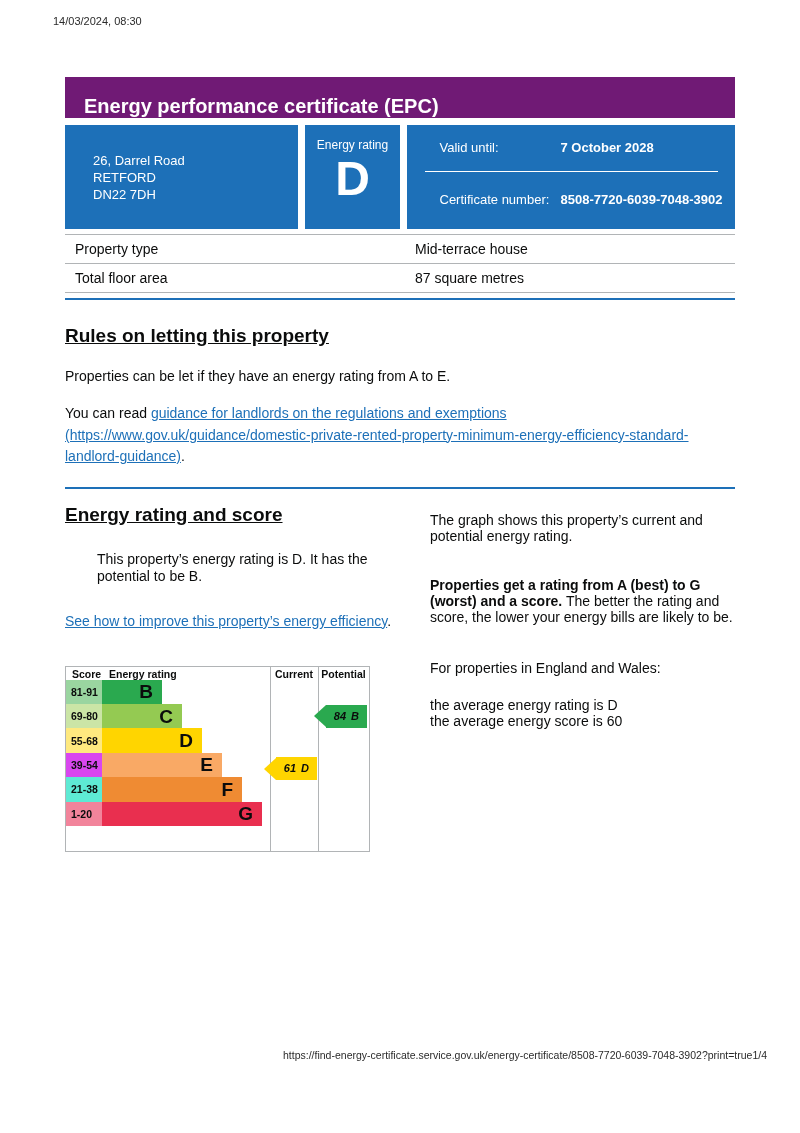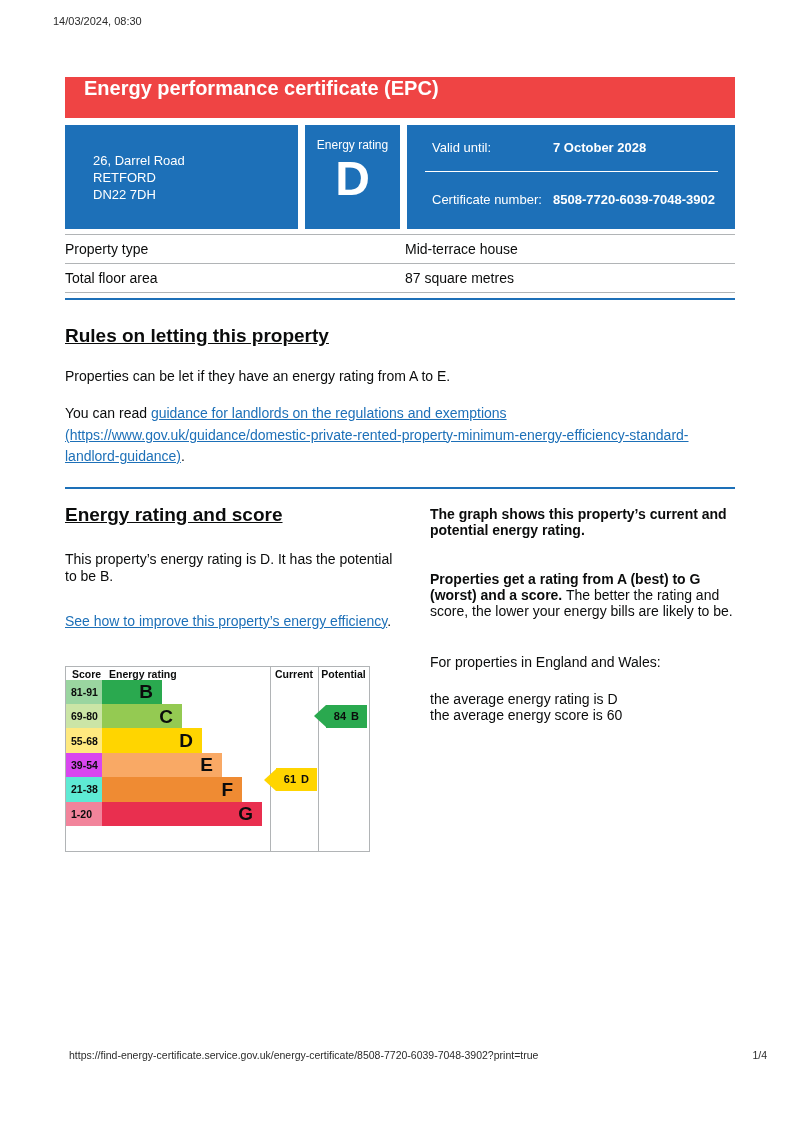--- a/index.html
+++ b/index.html
@@ -2,84 +2,84 @@
 <html><head>
 <meta charset="utf-8">
 <style>
   * { margin:0; padding:0; box-sizing:border-box; }
   html,body { width:800px; height:1133px; background:#ffffff; font-family:"Liberation Sans", sans-serif; color:#0b0c0c; }
   body { position:relative; overflow:hidden; }
 
   
   .print-header { position:absolute; top:15px; left:33px; right:32px; font-size:11px; color:#2b2b2b;margin-left:20px; }
   .print-title  { position:absolute; left:250px; top:0; }
-  .print-footer { position:absolute; top:1049px; left:33px; right:33px; font-size:10.5px; color:#2b2b2b; display:flex; justify-content:space-between;margin-left:36px; }
+  .print-footer { position:absolute; top:1049px; left:33px; right:33px; font-size:10.5px; color:#2b2b2b; display:flex; justify-content:flex-end; }
 
   .content { margin-left:65px; width:670px; padding-top:77px; }
 
-  .banner { background:#ef4444; height:41px; display:flex; align-items:flex-start; padding-left:19px; }
+  .banner { background:#701a75; height:41px; display:flex; align-items:flex-end; padding-left:19px; }
   .banner h1 { color:#ffffff; font-size:20px; font-weight:bold; }
 
   .cert-box { margin-top:7px; height:104px; display:flex; gap:7px; }
   .cert-box .blue { background:#1d70b8; color:#ffffff; }
   .addr-box { width:233px; display:flex; flex-direction:column; justify-content:center; padding-left:28px; font-size:13px; line-height:17px; }
   .rating-box { width:95px; text-align:center; padding-top:13px; }
   .rating-box .rating-label { font-size:12px; }
   .rating-box .rating-letter { font-size:48px; font-weight:bold; margin-top:2px; line-height:50px; }
   .validity-box { flex:1; position:relative; display:flex; flex-direction:column; font-size:13px; }
-  .validity-row { display:flex; align-items:center; padding-left:25px; }
+  .validity-row { display:flex; align-items:center; padding-left:25px;justify-content:center; }
   .validity-row.r1 { height:46px; }
   .validity-row.r2 { flex:1; }
   .validity-label { width:121px; padding-right:10px; line-height:16px; }
   .validity-value { width:167px; font-weight:bold; line-height:16px; }
   .validity-divider { position:absolute; left:18px; right:17px; top:46px; height:1px; background:#ffffff; }
 
   .prop-table { margin-top:5px; border-top:1px solid #b1b4b6; font-size:14px; }
   .prop-row { display:flex; height:29px; align-items:center; border-bottom:1px solid #b1b4b6; }
-  .prop-label { width:340px; }
+  .prop-label { width:340px;margin-left:10px; }
   .prop-value { flex:1; }
 
   .hr-blue { border-top:2px solid #1d70b8; }
   .hr-1 { margin-top:5px; }
   .hr-2 { margin-top:19px; }
 
   h2 { font-size:19px; font-weight:bold;text-decoration:underline; }
   .rules-heading { margin-top:25px; }
   .rules-p1 { margin-top:21px; font-size:14px; }
   .rules-p2 { margin-top:19px; font-size:14px; line-height:21.5px; overflow-wrap:break-word; }
 
   a { color:#1d70b8; text-decoration:underline; cursor:pointer; }
 
   .two-col { display:flex; margin-top:15px; }
   .col-left { width:340px; }
   .col-right { width:305px; margin-left:25px; font-size:14px; }
 
-  .score-summary { margin-top:25px; font-size:14px; line-height:17.5px; }
+  .score-summary { margin-top:25px; font-size:14px; line-height:17.5px;margin-left:32px; }
   .improve-link-p { margin-top:27px; font-size:14px; line-height:17px; }
 
   .col-right p { line-height:16px; }
-  .graph-intro { margin-top:2px;font-weight:bold; }
+  .graph-intro { margin-top:8px; }
   .rating-explain { margin-top:33px; }
   .region-line { margin-top:35px; }
   .averages { margin-top:21px; line-height:16.5px !important; }
 
   
   .chart { position:relative; margin-top:36px; width:305px; height:186px; border:1px solid #b1b4b6; }
   .chart-header { position:relative; height:13px; font-size:10.5px; font-weight:bold; }
   .hdr-score { position:absolute; left:6px; top:1px; }
   .hdr-rating { position:absolute; left:43px; top:1px; }
   .hdr-current { position:absolute; left:204px; width:48px; top:1px; text-align:center; }
   .hdr-potential { position:absolute; left:252px; width:51px; top:1px; text-align:center; }
   .band-row { display:flex; height:24.43px; }
   .band-score { width:36px; font-size:10.5px; font-weight:bold; display:flex; align-items:center; padding-left:5px; }
   .band-bar { display:flex; align-items:center; justify-content:flex-end; padding-right:9px; font-size:19px; font-weight:bold; line-height:19px; }
   .chart-vline { position:absolute; top:0; bottom:0; width:1px; background:#b1b4b6; }
   .vline-current { left:204px; }
   .vline-potential { left:252px; }
-  .chart-arrow { position:absolute; height:23px; display:flex; align-items:center; }
+  .chart-arrow { position:absolute; height:23px; display:flex; align-items:center;font-style:italic; }
   .arrow-tip { width:0; height:0; border-top:11.5px solid transparent; border-bottom:11.5px solid transparent; border-right:12px solid var(--c); }
   .arrow-body { height:23px; background:var(--c); display:flex; align-items:center; font-weight:bold; font-size:11px; padding:0 8px 0 3px; }
   .arrow-body span { margin-left:5px; }
   .arrow-current { right:52px; }
   .arrow-potential { right:2px; }
 </style>
 </head>
 <body>
 
 <div class="print-header">
@@ -169,21 +169,21 @@
           <div class="band-bar" style="background: rgb(239, 139, 51); width: 140px;">F</div>
         </div>
         <div class="band-row">
           <div class="band-score" style="background: rgb(242, 132, 155);">1-20</div>
           <div class="band-bar" style="background: rgb(233, 47, 79); width: 160px;">G</div>
         </div>
 
         <div class="chart-vline vline-current"></div>
         <div class="chart-vline vline-potential"></div>
 
-        <div class="chart-arrow arrow-current" style="--c: #ffd500; top: 101px; align-items: flex-end;">
+        <div class="chart-arrow arrow-current" style="--c: #ffd500; top: 90px; align-items: flex-end;">
           <div class="arrow-tip"></div>
           <div class="arrow-body">
               <span>61</span>
               <span>D</span>
             </div>
         </div>
         <div class="chart-arrow arrow-potential" style="--c: #2aa94f; top: 38.13px;">
           <div class="arrow-tip"></div>
           <div class="arrow-body">
               <span>84</span>

